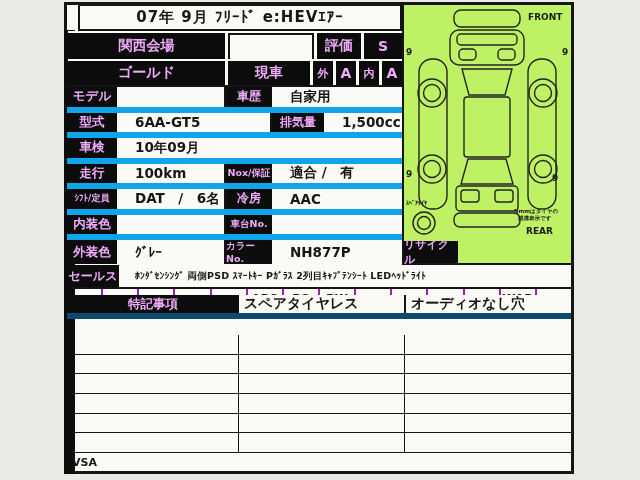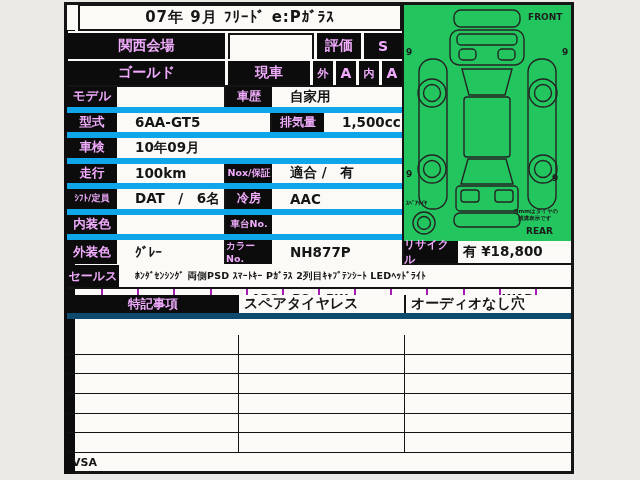--- a/index.html
+++ b/index.html
@@ -28,21 +28,21 @@
   .table{left:0;top:80px;width:336px;height:179px;display:flex;flex-direction:column;border-top:2px solid #141414;}
   .trow{flex:1;display:flex;border-bottom:6px solid #0ea5e9;box-sizing:border-box;}
   .trow .lab{width:50px;font-size:12.5px;flex:none;}
   .trow .lab.sm{font-size:9px;}
   .trow .mid{width:46px;font-size:12px;flex:none;}
   .trow .mid.sm{font-size:9.5px;}
   .trow .mid.w52{width:52px;font-size:12px;}
   .trow .val{flex:1;font-weight:bold;font-size:13.5px;padding-left:18px;border-right:2px solid #141414;}
   .trow .val:last-child{border-right:none;}
   
-  .diagram{left:335px;top:0;width:169px;height:273px;border-left:2px solid #141414;border-bottom:2px solid #141414;background:#22c55e;}
+  .diagram{left:335px;top:0;width:169px;height:273px;border-left:2px solid #141414;border-bottom:2px solid #141414;background:#bef264;}
   
   .recycle{left:335px;top:236px;width:169px;height:24px;border-left:2px solid #141414;border-bottom:2px solid #141414;display:flex;}
   .recycle .bcell{width:54px;font-size:11px;flex:none;}
   .recycle .wcell{flex:1;font-weight:bold;font-size:13.5px;padding-left:5px;}
   
   .sales{left:0;top:260px;width:504px;height:24px;border-bottom:2px solid #141414;display:flex;}
   .sales .bcell{width:52px;font-size:12px;flex:none;}
   .sales .wcell{flex:1;font-weight:bold;font-size:9.5px;padding-left:16px;letter-spacing:0.2px;}
   
   .equip{left:0;top:284px;width:504px;height:22px;display:flex;border-bottom:2px solid #141414;}
@@ -64,21 +64,21 @@
   svg text{font-family:"DejaVu Sans","Liberation Sans",sans-serif;fill:#1c1c1c;}
 </style>
 </head>
 <body>
 
 <div id="page">
   <div id="sheet">
     <div class="leftbar"></div>
 
     <div class="abs title-row">
-      <span>07年 9月 ﾌﾘｰﾄﾞ e:Pｶﾞﾗｽ</span>
+      <span>07年 9月 ﾌﾘｰﾄﾞ e:HEVｴｱｰ</span>
     </div>
 
     <div class="abs hdr hdr2">
       <div class="bcell" style="width:157px">関西会場</div>
       <div class="blank" style="width:82px"></div>
       <div class="bcell" style="width:44px">評価</div>
       <div class="bcell" style="flex:1">S</div>
     </div>
 
     <div class="abs hdr hdr3">
@@ -173,21 +173,20 @@
         <text x="2" y="172" font-size="9" font-weight="bold">9</text>
         <text x="148" y="176" font-size="9" font-weight="bold">9</text>
         <text x="2" y="200" font-size="6" font-weight="bold">ｽﾍﾟｱﾀｲﾔ</text>
         <text x="110" y="208" font-size="5.5" font-weight="bold">Nmmはタイヤの</text>
         <text x="114" y="215" font-size="5.5" font-weight="bold">残溝表示です</text>
       </svg>
     </div>
 
     <div class="abs recycle">
       <div class="bcell">リサイクル</div>
-      <div class="wcell">有 ¥18,800</div>
     </div>
 
     <div class="abs sales">
       <div class="bcell">セールス</div>
       <div class="wcell">ﾎﾝﾀﾞｾﾝｼﾝｸﾞ 両側PSD ｽﾏｰﾄｷｰ Pｶﾞﾗｽ 2列目ｷｬﾌﾟﾃﾝｼｰﾄ LEDﾍｯﾄﾞﾗｲﾄ</div>
     </div>
 
     <div class="abs equip">
       <div class="ecell"></div>
       <div class="ecell"></div>

